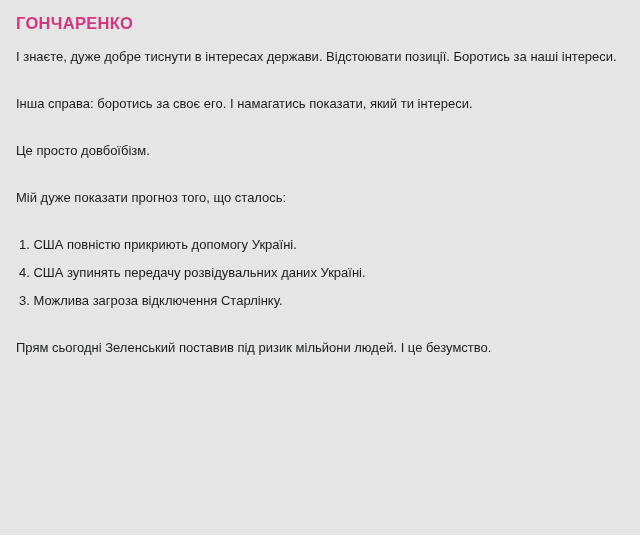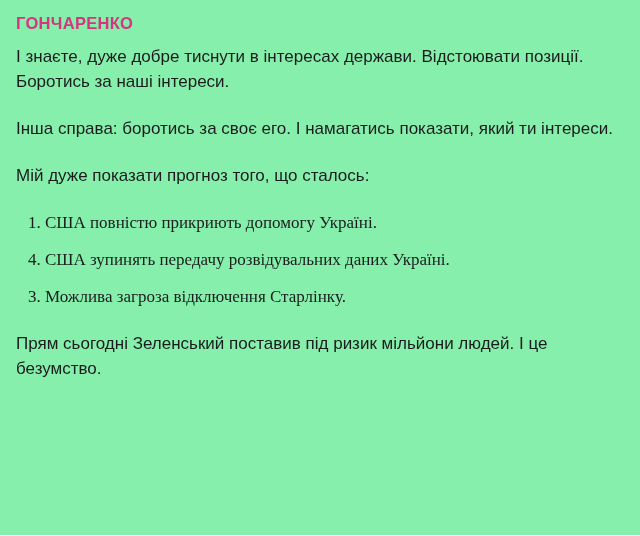--- a/index.html
+++ b/index.html
@@ -12,44 +12,43 @@
     height: 536px;
     font-family: "Liberation Sans", sans-serif;
     color: #18191a;
     overflow: hidden;
   }
   .post {
     box-sizing: border-box;
     width: 640px;
     height: 536px;
     padding: 14px 16px 0 16px;
-    background: #86efac;
+    background: #e5e5e5;
     position: relative;
   }
   .author {
     font-size: 16.5px;
     font-weight: bold;
     letter-spacing: 0.3px;
     color: #d5357f;
     margin: 0 0 10px 0;
     line-height: 1.2;
   }
   .body-text {
-    font-size: 17px;
+    font-size: 13px;
     line-height: 25px;
     color: #1b1c1d;
   }
   .para {
     margin: 0 0 22px 0;
     white-space: pre-wrap;
   }
   .list-item {
-    margin: 12px;
+    margin: 3px;
     white-space: pre-wrap;
-    font-family: Liberation Serif, serif;
   }
   .list-block {
     margin: 0 0 22px 0;
   }
   .last {
     margin-bottom: 16px;
   }
   .bottom-rule {
     position: absolute;
     left: 0;
@@ -63,20 +62,21 @@
 <body>
 
 <div class="post">
 
   <div class="author" style="color: rgb(213, 53, 127);">ГОНЧАРЕНКО</div>
 
   <div class="body-text">
 
     <p class="para">І знаєте, дуже добре тиснути в інтересах держави. Відстоювати позиції. Боротись за наші інтереси.</p>
     <p class="para">Інша справа: боротись за своє его. І намагатись показати, який ти інтереси.</p>
+    <p class="para">Це просто довбоїбізм.</p>
     <p class="para">Мій дуже показати прогноз того, що сталось:</p>
 
     <div class="list-block">
       <p class="list-item">1. США повністю прикриють допомогу Україні.</p>
       <p class="list-item">4. США зупинять передачу розвідувальних даних Україні.</p>
       <p class="list-item">3. Можлива загроза відключення Старлінку.</p>
     </div>
 
     <p class="para last">Прям сьогодні Зеленський поставив під ризик мільйони людей. І це безумство.</p>
   </div>

